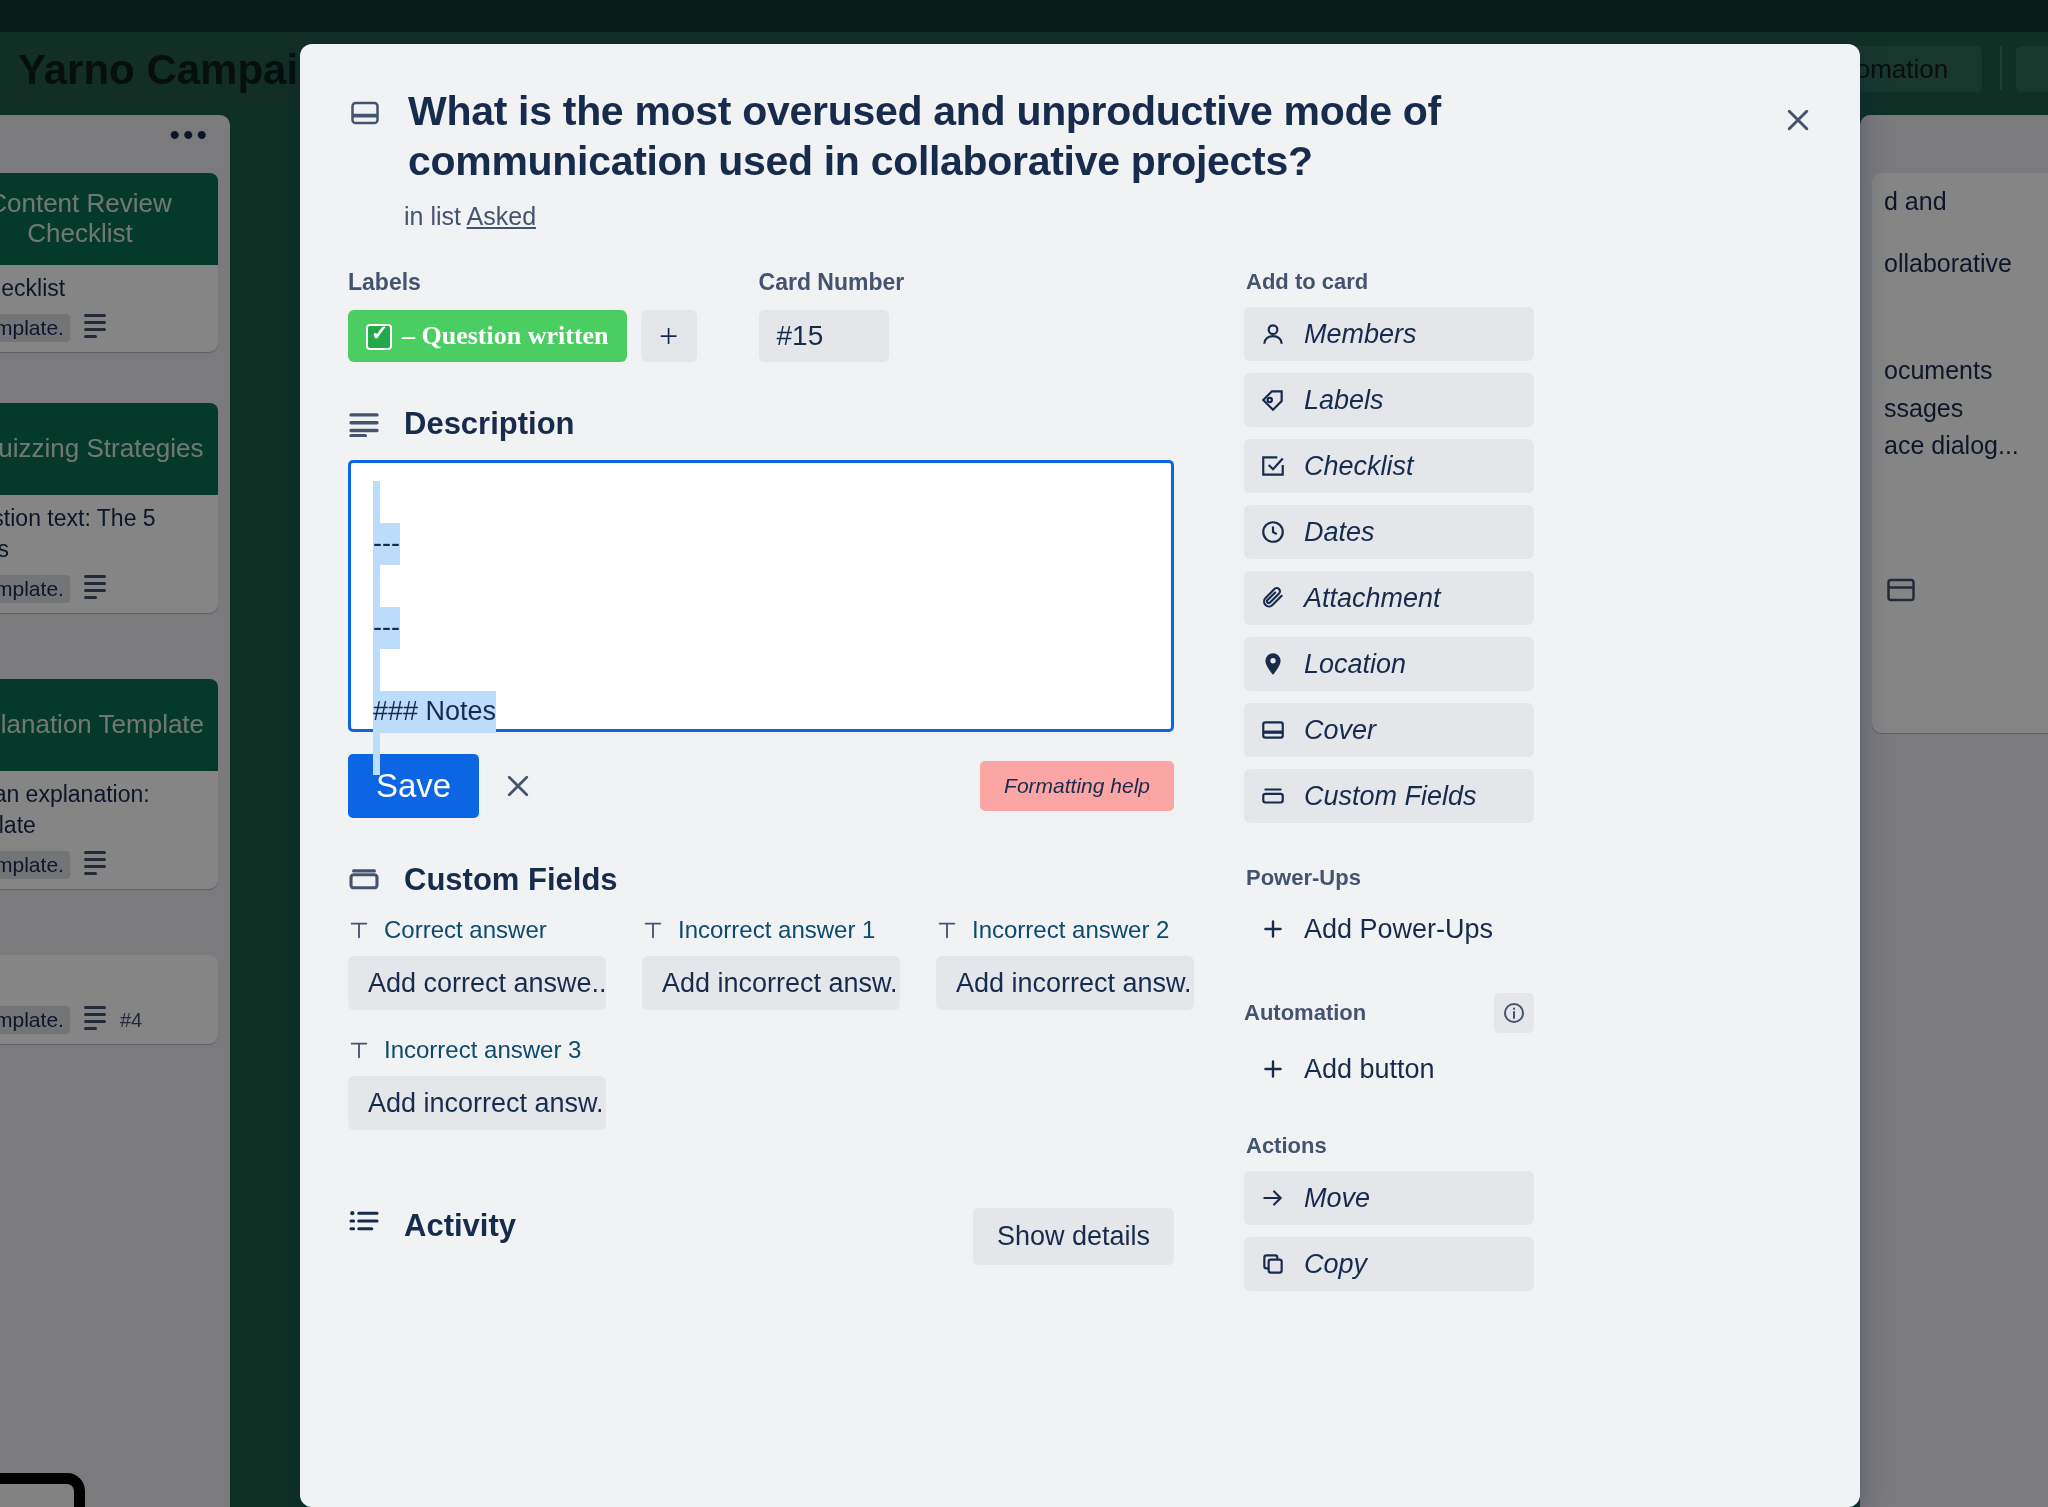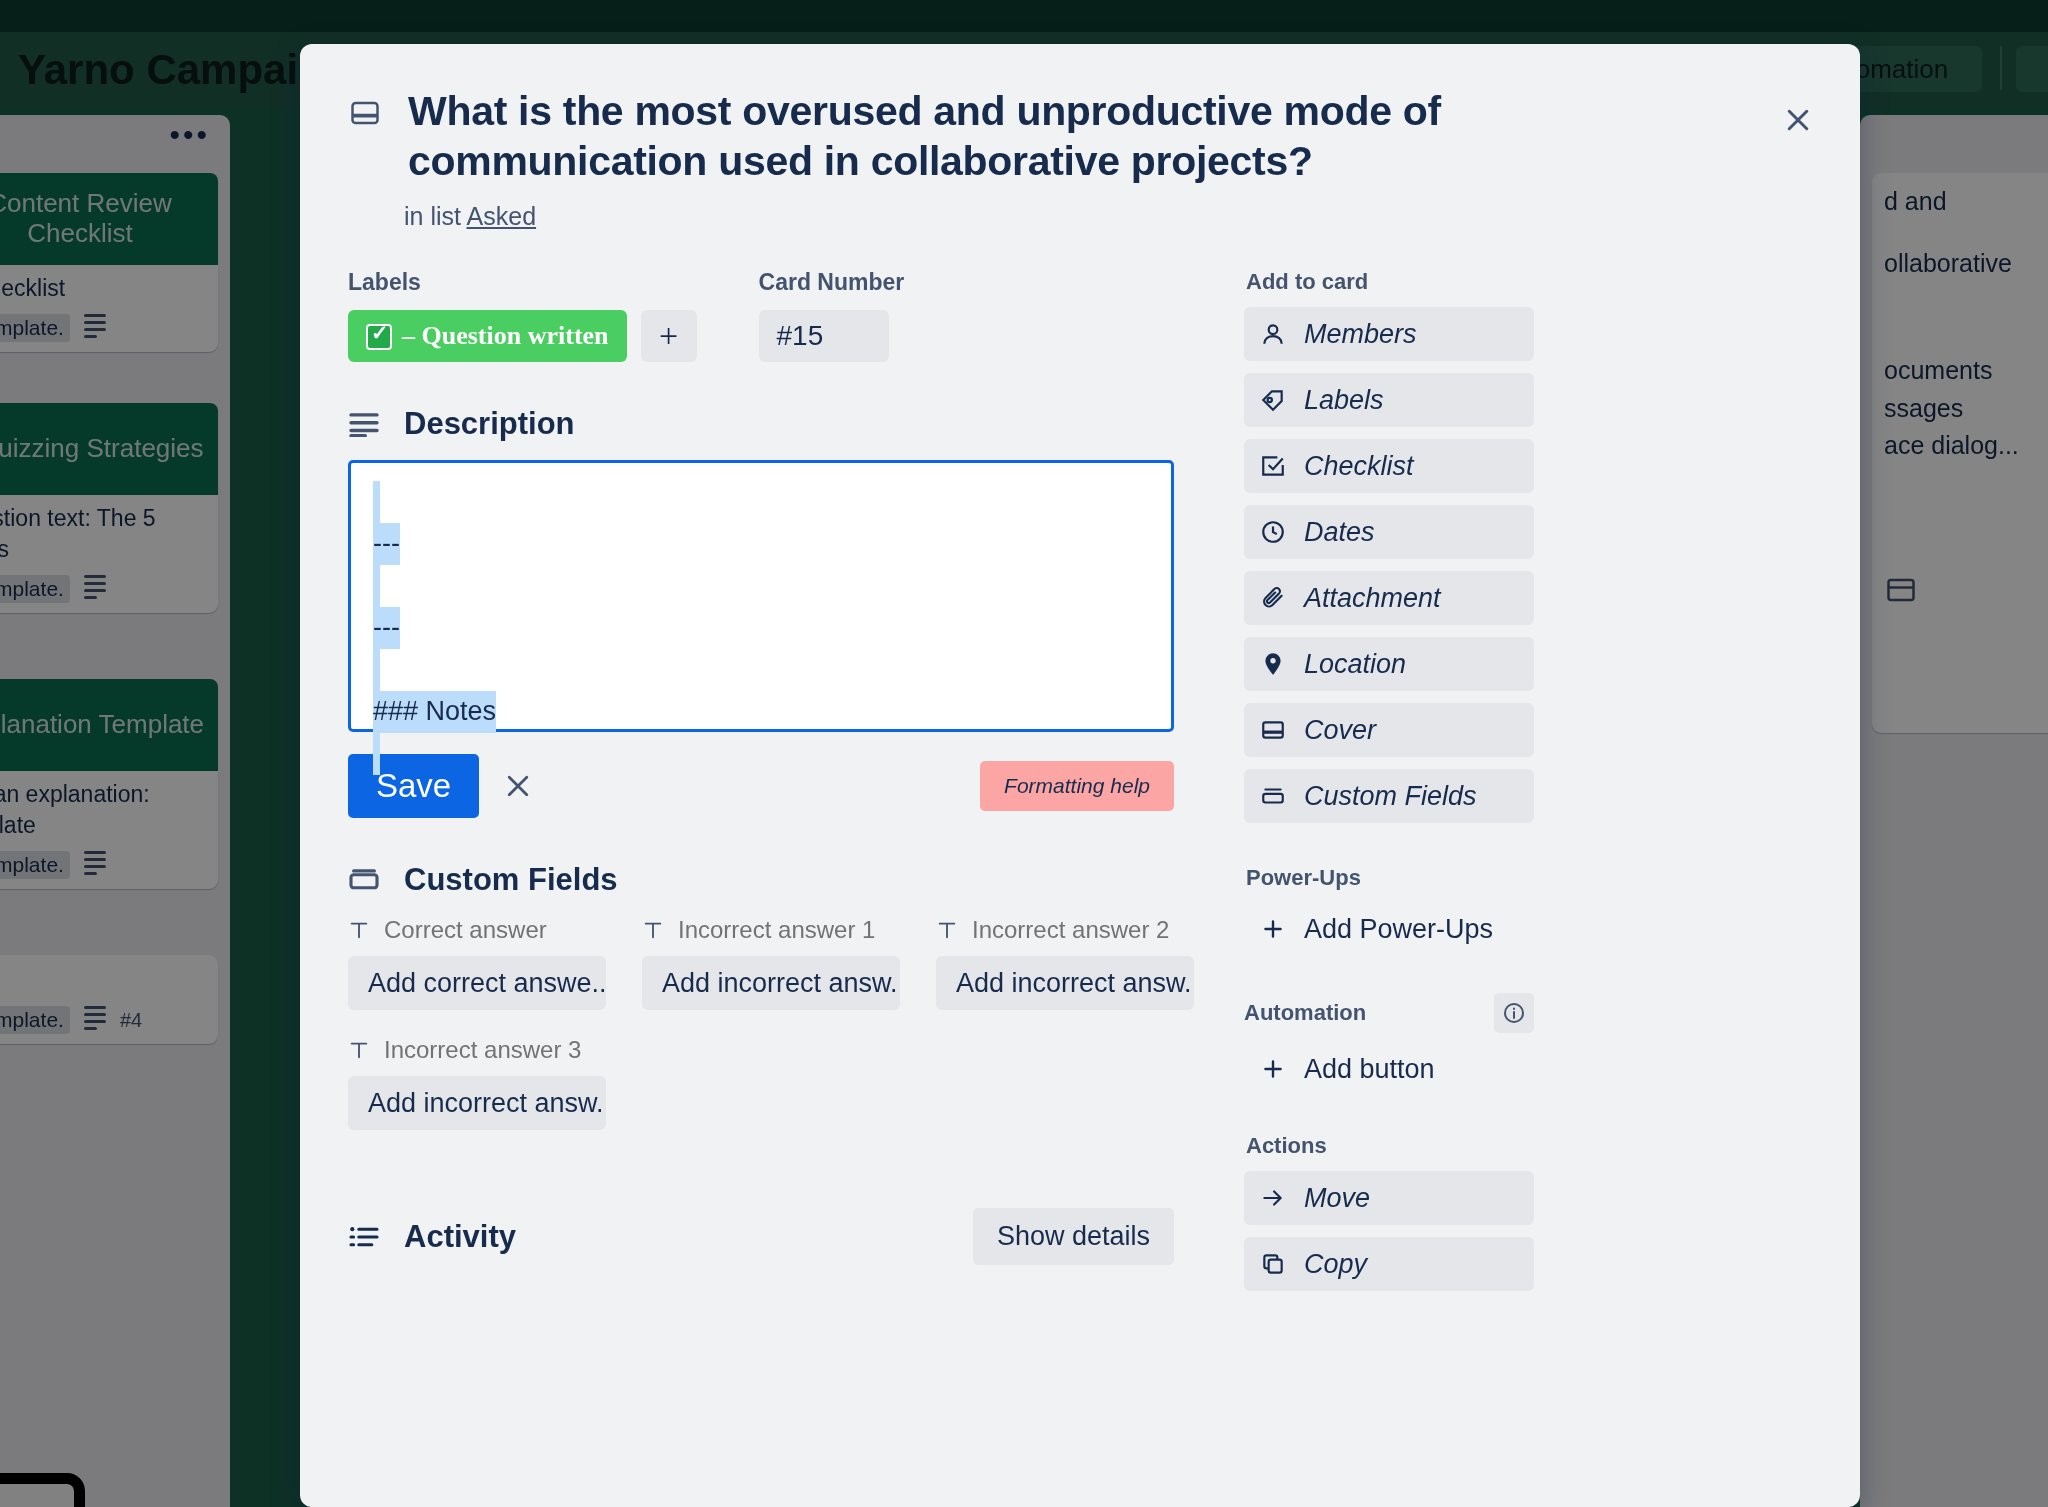--- a/index.html
+++ b/index.html
@@ -186,29 +186,29 @@
     background: none; border: none;
   }
   #fmt-help {
     margin-left: auto; background: #fca5a5; border: none; border-radius: 5px;
     color: #172b4d; font-size: 21px; font-family: "Liberation Sans", sans-serif;
     padding: 13px 24px; cursor: pointer; font-style: italic;
   }
 
   #cf-grid { display: flex; flex-wrap: wrap; gap: 0 36px; }
   .cf-item { width: 258px; margin-bottom: 26px; }
-  .cf-lab { display: flex; align-items: center; gap: 14px; font-size: 24px; color: #737373; margin-bottom: 12px; }
+  .cf-lab { display: flex; align-items: center; gap: 14px; font-size: 24px; color: #0c4a6e; margin-bottom: 12px; }
   .cf-val {
     background: #e4e6ea; border-radius: 6px; height: 54px;
     display: flex; align-items: center; padding: 0 20px;
     font-size: 27px; color: #172b4d; cursor: pointer;
     white-space: nowrap; overflow: hidden;
   }
 
-  #activity-head { display:flex; align-items:center; margin: 52px 0 0 0; width: 826px;}
+  #activity-head { display:flex; align-items:flex-start; margin: 52px 0 0 0; width: 826px;}
   #show-details {
     margin-left:auto; background:#e4e6ea; border:none; border-radius:5px;
     color:#172b4d; font-size:27px; font-family:"Liberation Sans",sans-serif;
     padding:13px 24px; cursor:pointer;
   }
 
   
   .side-group-title { font-size:22px; font-weight:bold; color:#44546f; margin: 0 0 12px 2px;}
   .side-btn {
     display:flex; align-items:center; gap:18px;

